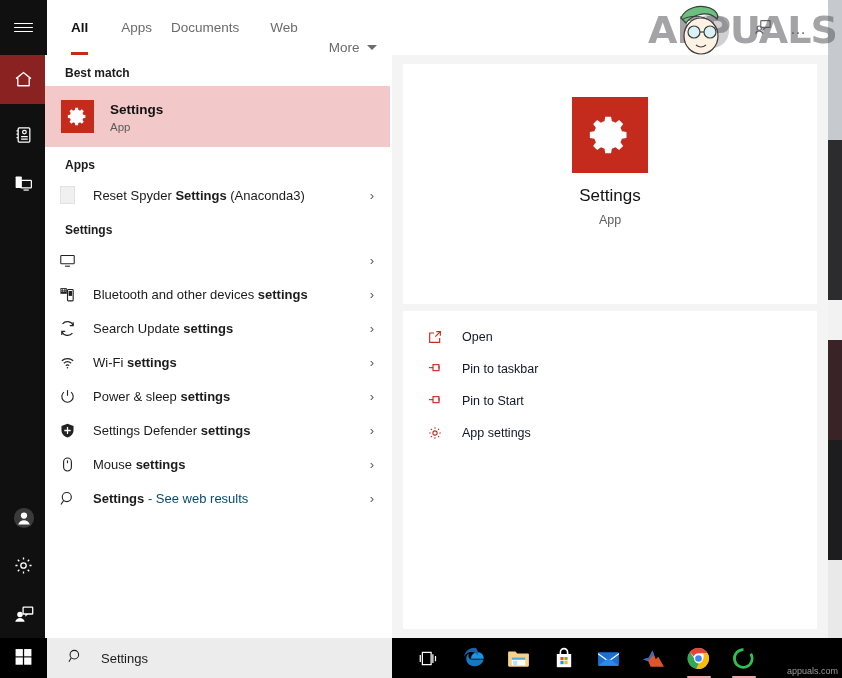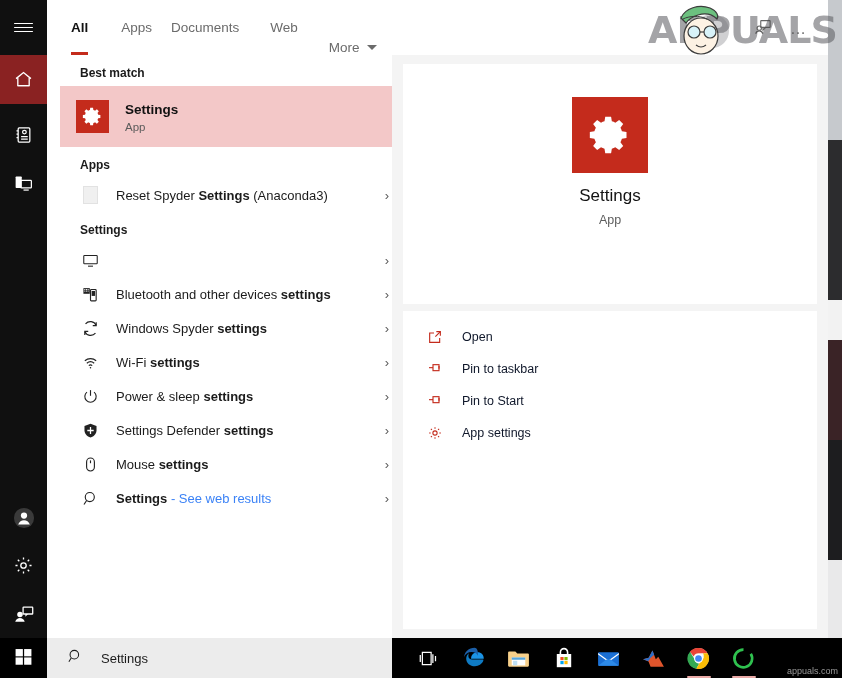--- a/index.html
+++ b/index.html
@@ -47,33 +47,33 @@
   .dots{letter-spacing:2px;font-size:16px;color:#555;line-height:10px;}
 
   
   .watermark{position:absolute;left:648px;top:2px;width:190px;height:52px;z-index:2;pointer-events:none;}
   .wm-text{position:absolute;left:0;top:6px;font-size:38px;font-weight:bold;color:rgba(90,90,95,.55);
            letter-spacing:-1px;font-family:"DejaVu Sans",sans-serif;}
   .wm-dot{position:absolute;left:47px;top:12px;width:34px;height:34px;border-radius:50%;background:rgba(120,120,125,.35);}
   .wm-char{position:absolute;left:22px;top:0px;width:62px;height:54px;}
 
   
-  .lpane{position:absolute;left:60px;top:55px;width:345px;height:583px;background:#fff;overflow:hidden;}
+  .lpane{position:absolute;left:45px;top:55px;width:345px;height:583px;background:#fff;overflow:hidden;}
   .sec-head{font-size:12px;font-weight:bold;color:#1b1b1b;padding:11px 0 6px 20px;}
   .bestmatch{height:61px;background:#f3c8c8;display:flex;align-items:center;padding-left:16px;box-sizing:border-box;}
   .bm-icon{width:33px;height:33px;background:#c42b1c;display:flex;align-items:center;justify-content:center;flex:0 0 auto;}
   .bm-txt{margin-left:16px;}
   .bm-title{font-size:13.5px;color:#111;font-weight:600;line-height:17px;}
   .bm-sub{font-size:11.5px;color:#5b5b5b;margin-top:3px;}
 
-  .row{height:34px;display:flex;align-items:center;padding-left:20px;padding-right:16px;box-sizing:border-box;cursor:default;}
+  .row{height:34px;display:flex;align-items:center;padding-left:12px;padding-right:16px;box-sizing:border-box;cursor:default;}
   .row .ic{width:20px;height:20px;flex:0 0 20px;display:flex;align-items:center;justify-content:center;color:#222;}
   .row .lbl{margin-left:16px;font-size:13px;color:#1b1b1b;white-space:nowrap;overflow:hidden;text-overflow:ellipsis;flex:1 1 auto;}
   .row .lbl b{font-weight:bold;}
-  .row .lbl .muted{color:#3b82f6;}
+  .row .lbl .muted{color:#0c4a6e;}
   .row .chev{margin-left:auto;color:#5a5a5a;font-size:13px;padding-left:8px;}
   .appdoc-ic{width:13px;height:16px;background:#f0f0f0;border:1px solid #e2e2e2;}
 
   
   .rpane{position:absolute;left:392px;top:55px;width:436px;height:583px;background:#f4f4f4;}
   .card{position:absolute;left:11px;top:9px;width:414px;height:240px;background:#fff;}
   .card-ico{position:absolute;left:50%;top:33px;margin-left:-38px;width:76px;height:76px;background:#c42b1c;display:flex;align-items:center;justify-content:center;}
   .card-title{position:absolute;left:0;top:122px;width:100%;text-align:center;font-size:17px;color:#131313;}
   .card-sub{position:absolute;left:0;top:149px;width:100%;text-align:center;font-size:12.5px;color:#5d5d5d;}
   .actions{position:absolute;left:11px;top:256px;width:414px;height:318px;background:#fff;padding-top:10px;box-sizing:border-box;}
@@ -281,21 +281,21 @@
         <span class="chev">›</span>
       </div>
 
       <div class="row">
         <span class="ic">
           <svg width="17" height="17" viewBox="0 0 24 24" fill="none" stroke="#222" stroke-width="1.7">
             <path d="M20 7.5A9 9 0 005 5.5M4 16.5A9 9 0 0019 18.5"></path>
             <path d="M20 3v4.8h-4.8M4 21v-4.8h4.8"></path>
           </svg>
         </span>
-        <span class="lbl"><span>Windows Spyder </span><b>settings</b></span>
+        <span class="lbl"><span>Search Update </span><b>settings</b></span>
         <span class="chev">›</span>
       </div>
 
       <div class="row">
         <span class="ic">
           <svg width="17" height="17" viewBox="0 0 24 24" fill="none" stroke="#222" stroke-width="1.6">
             <path d="M4 9.5C8.5 5.5 15.5 5.5 20 9.5"></path>
             <path d="M6.8 13C10 10.2 14 10.2 17.2 13"></path>
             <path d="M9.6 16.4c1.6-1.4 3.2-1.4 4.8 0"></path>
             <circle cx="12" cy="19.3" r="1.1" fill="#222" stroke="none"></circle>

